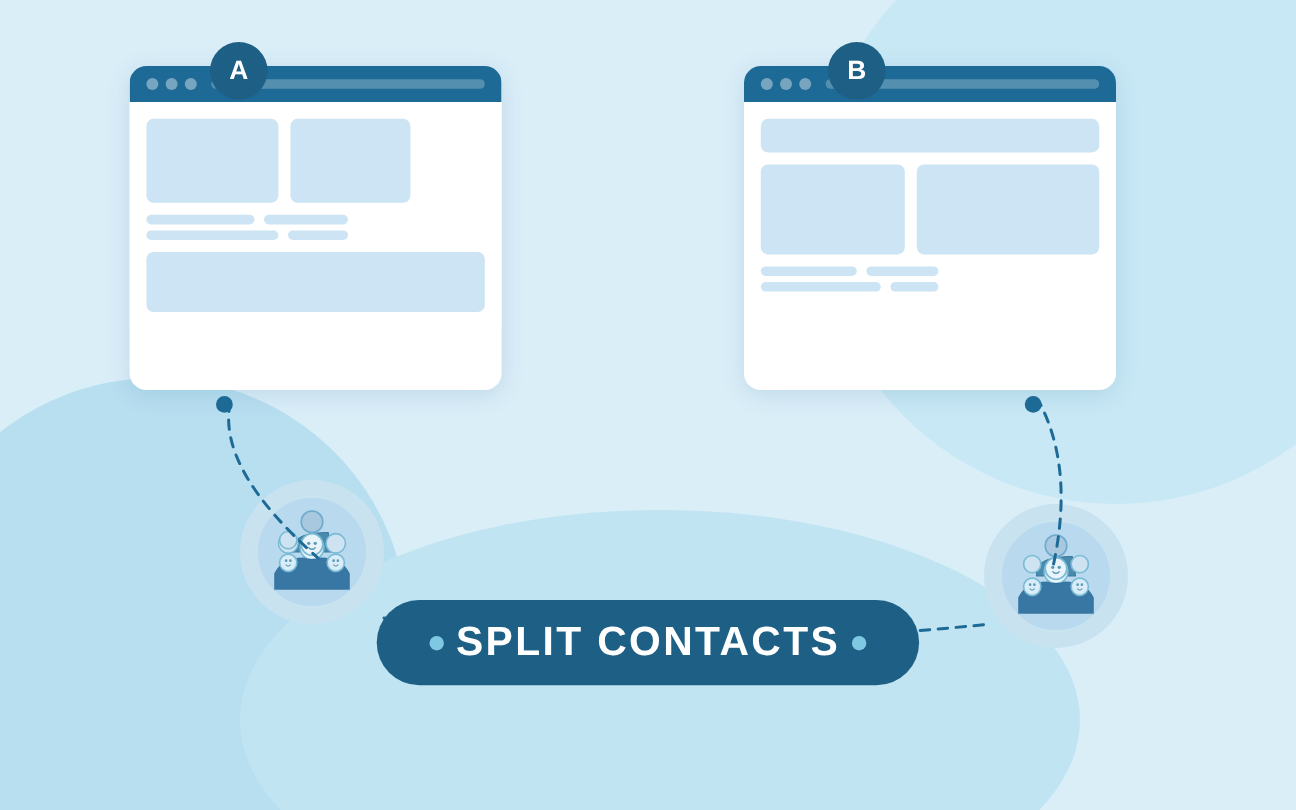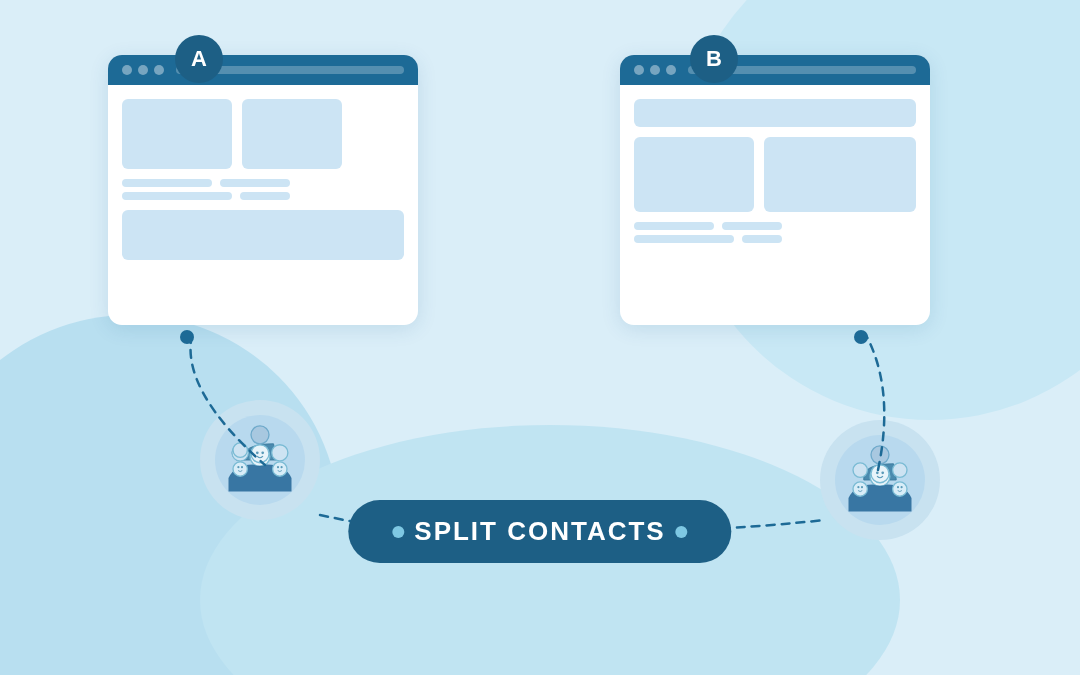--- a/index.html
+++ b/index.html
@@ -295,21 +295,21 @@
 
     .split-pill-dot {
       width: 12px;
       height: 12px;
       background: #7ec8e3;
       border-radius: 50%;
     }
 
     .split-pill-text {
       color: white;
-      font-size: 26px;
+      font-size: 34px;
       font-weight: 800;
       letter-spacing: 2px;
       font-family: 'Arial Black', Arial, sans-serif;
     }
 
     
     .dashed-lines {
       position: absolute;
       top: 0;
       left: 0;

